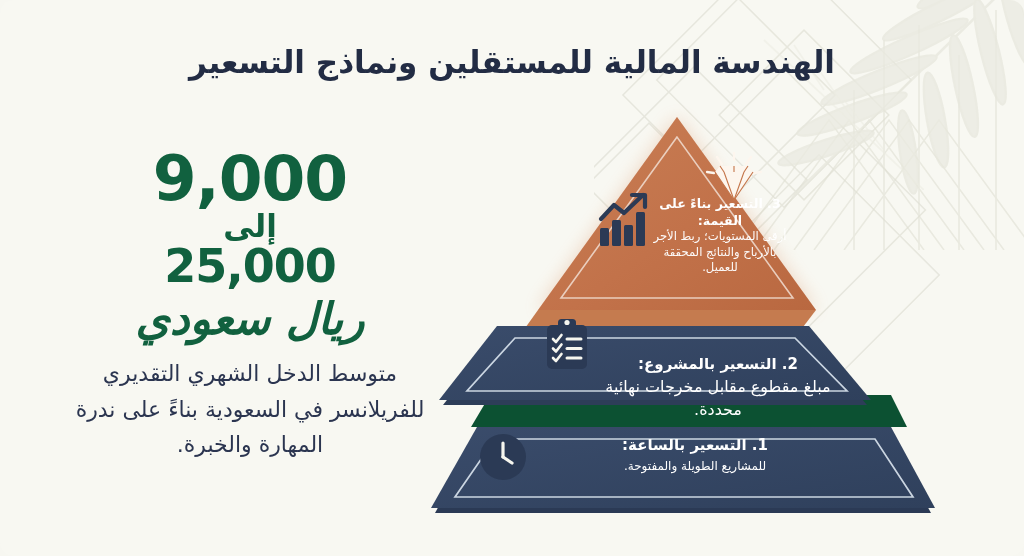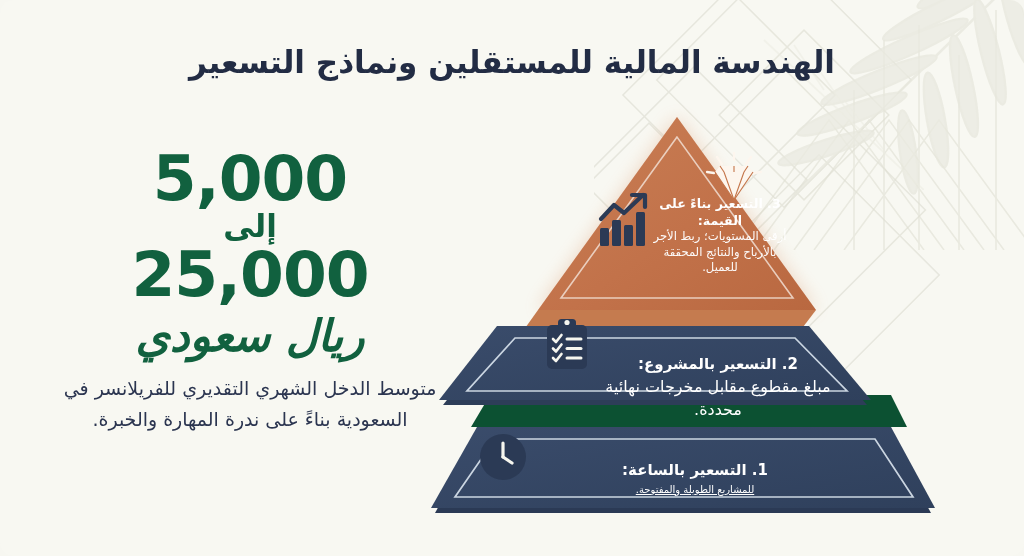--- a/index.html
+++ b/index.html
@@ -32,24 +32,24 @@
   .stat-block {
     position:absolute; left:40px; top:148px; width:420px;
     text-align:center; direction:rtl;
   }
   .stat-amount {
     color:#11613f; font-weight:bold; line-height:0.99;
     letter-spacing:-1px;
   }
   .stat-line1 { font-size:63px; }
   .stat-conn  { font-size:31px; line-height:1.08; }
-  .stat-line2 { font-size:63px; }
+  .stat-line2 { font-size:46px; }
   .stat-currency { font-size:44px; color:#11613f; font-weight:bold; line-height:1.25; margin-top:2px;font-style:italic; }
   .stat-caption {
-    margin-top:10px; font-size:19px; color:#2b3550; line-height:1.6;
+    margin-top:10px; font-size:22px; color:#2b3550; line-height:1.6;
     padding:0 22px; font-weight:500;
   }
 
   
   .pyramid { position:absolute; left:455px; top:95px; width:470px; height:440px; }
   .pyramid svg { display:block; width:100%; height:100%; overflow:visible; }
 
   .tier-text { position:absolute; direction:rtl; text-align:center; color:#ffffff; }
   .tier-head { font-weight:bold; display:block; }
   .tier-body { display:block; font-weight:500; }
@@ -58,23 +58,23 @@
   .t3 { left:645px; top:196px; width:150px; font-size:12.2px; line-height:1.33; }
   .t3 .tier-head { font-size:12.6px; }
   .t3 .tier-body { font-size:11.6px; opacity:.97; }
 
   
   .t2 { left:588px; top:318px; width:260px; font-size:14px; line-height:1.42;margin-top:36px; }
   .t2 .tier-head { font-size:15px; margin-bottom:1px; }
   .t2 .tier-body { font-size:16px; }
 
   
-  .t1 { left:530px; top:435px; width:330px; font-size:14px; line-height:1.45;margin-top:25px; }
+  .t1 { left:530px; top:435px; width:330px; font-size:14px; line-height:1.45; }
   .t1 .tier-head { font-size:15px; margin-bottom:1px; }
-  .t1 .tier-body { font-size:10px;text-decoration:underline; }
+  .t1 .tier-body { font-size:12px; }
 
   
   .side-icon { position:absolute; }
   .icon-growth   { left:598px; top:192px;  width:54px; height:56px; }
   .icon-clipboard{ left:543px; top:318px;  width:48px; height:54px; }
   .icon-clock    { left:478px; top:432px;  width:50px; height:50px; }
   .side-icon svg { display:block; width:100%; height:100%; }
 
   .gem { position:absolute; left:703px; top:152px; width:62px; height:52px; }
   .gem svg { display:block; width:100%; height:100%; }
@@ -144,21 +144,21 @@
         <path d="M160 150 L120 100"></path>
         <path d="M130 120 L95 70"></path>
         <path d="M100 90 L70 45"></path>
       </g>
     </svg>
   </div>
 
   <h1 class="title">الهندسة المالية للمستقلين ونماذج التسعير</h1>
 
   <div class="stat-block">
-    <div class="stat-amount stat-line1">5,000</div>
+    <div class="stat-amount stat-line1">9,000</div>
     <div class="stat-amount stat-conn">إلى</div>
     <div class="stat-amount stat-line2">25,000</div>
     <div class="stat-currency">ريال سعودي</div>
     <p class="stat-caption">متوسط الدخل الشهري التقديري للفريلانسر في السعودية بناءً على ندرة المهارة والخبرة.</p>
   </div>
 
   <div class="pyramid">
     <svg viewBox="0 0 470 440">
       <defs>
         <linearGradient id="copperGrad" x1="0" y1="0" x2="1" y2="1">

